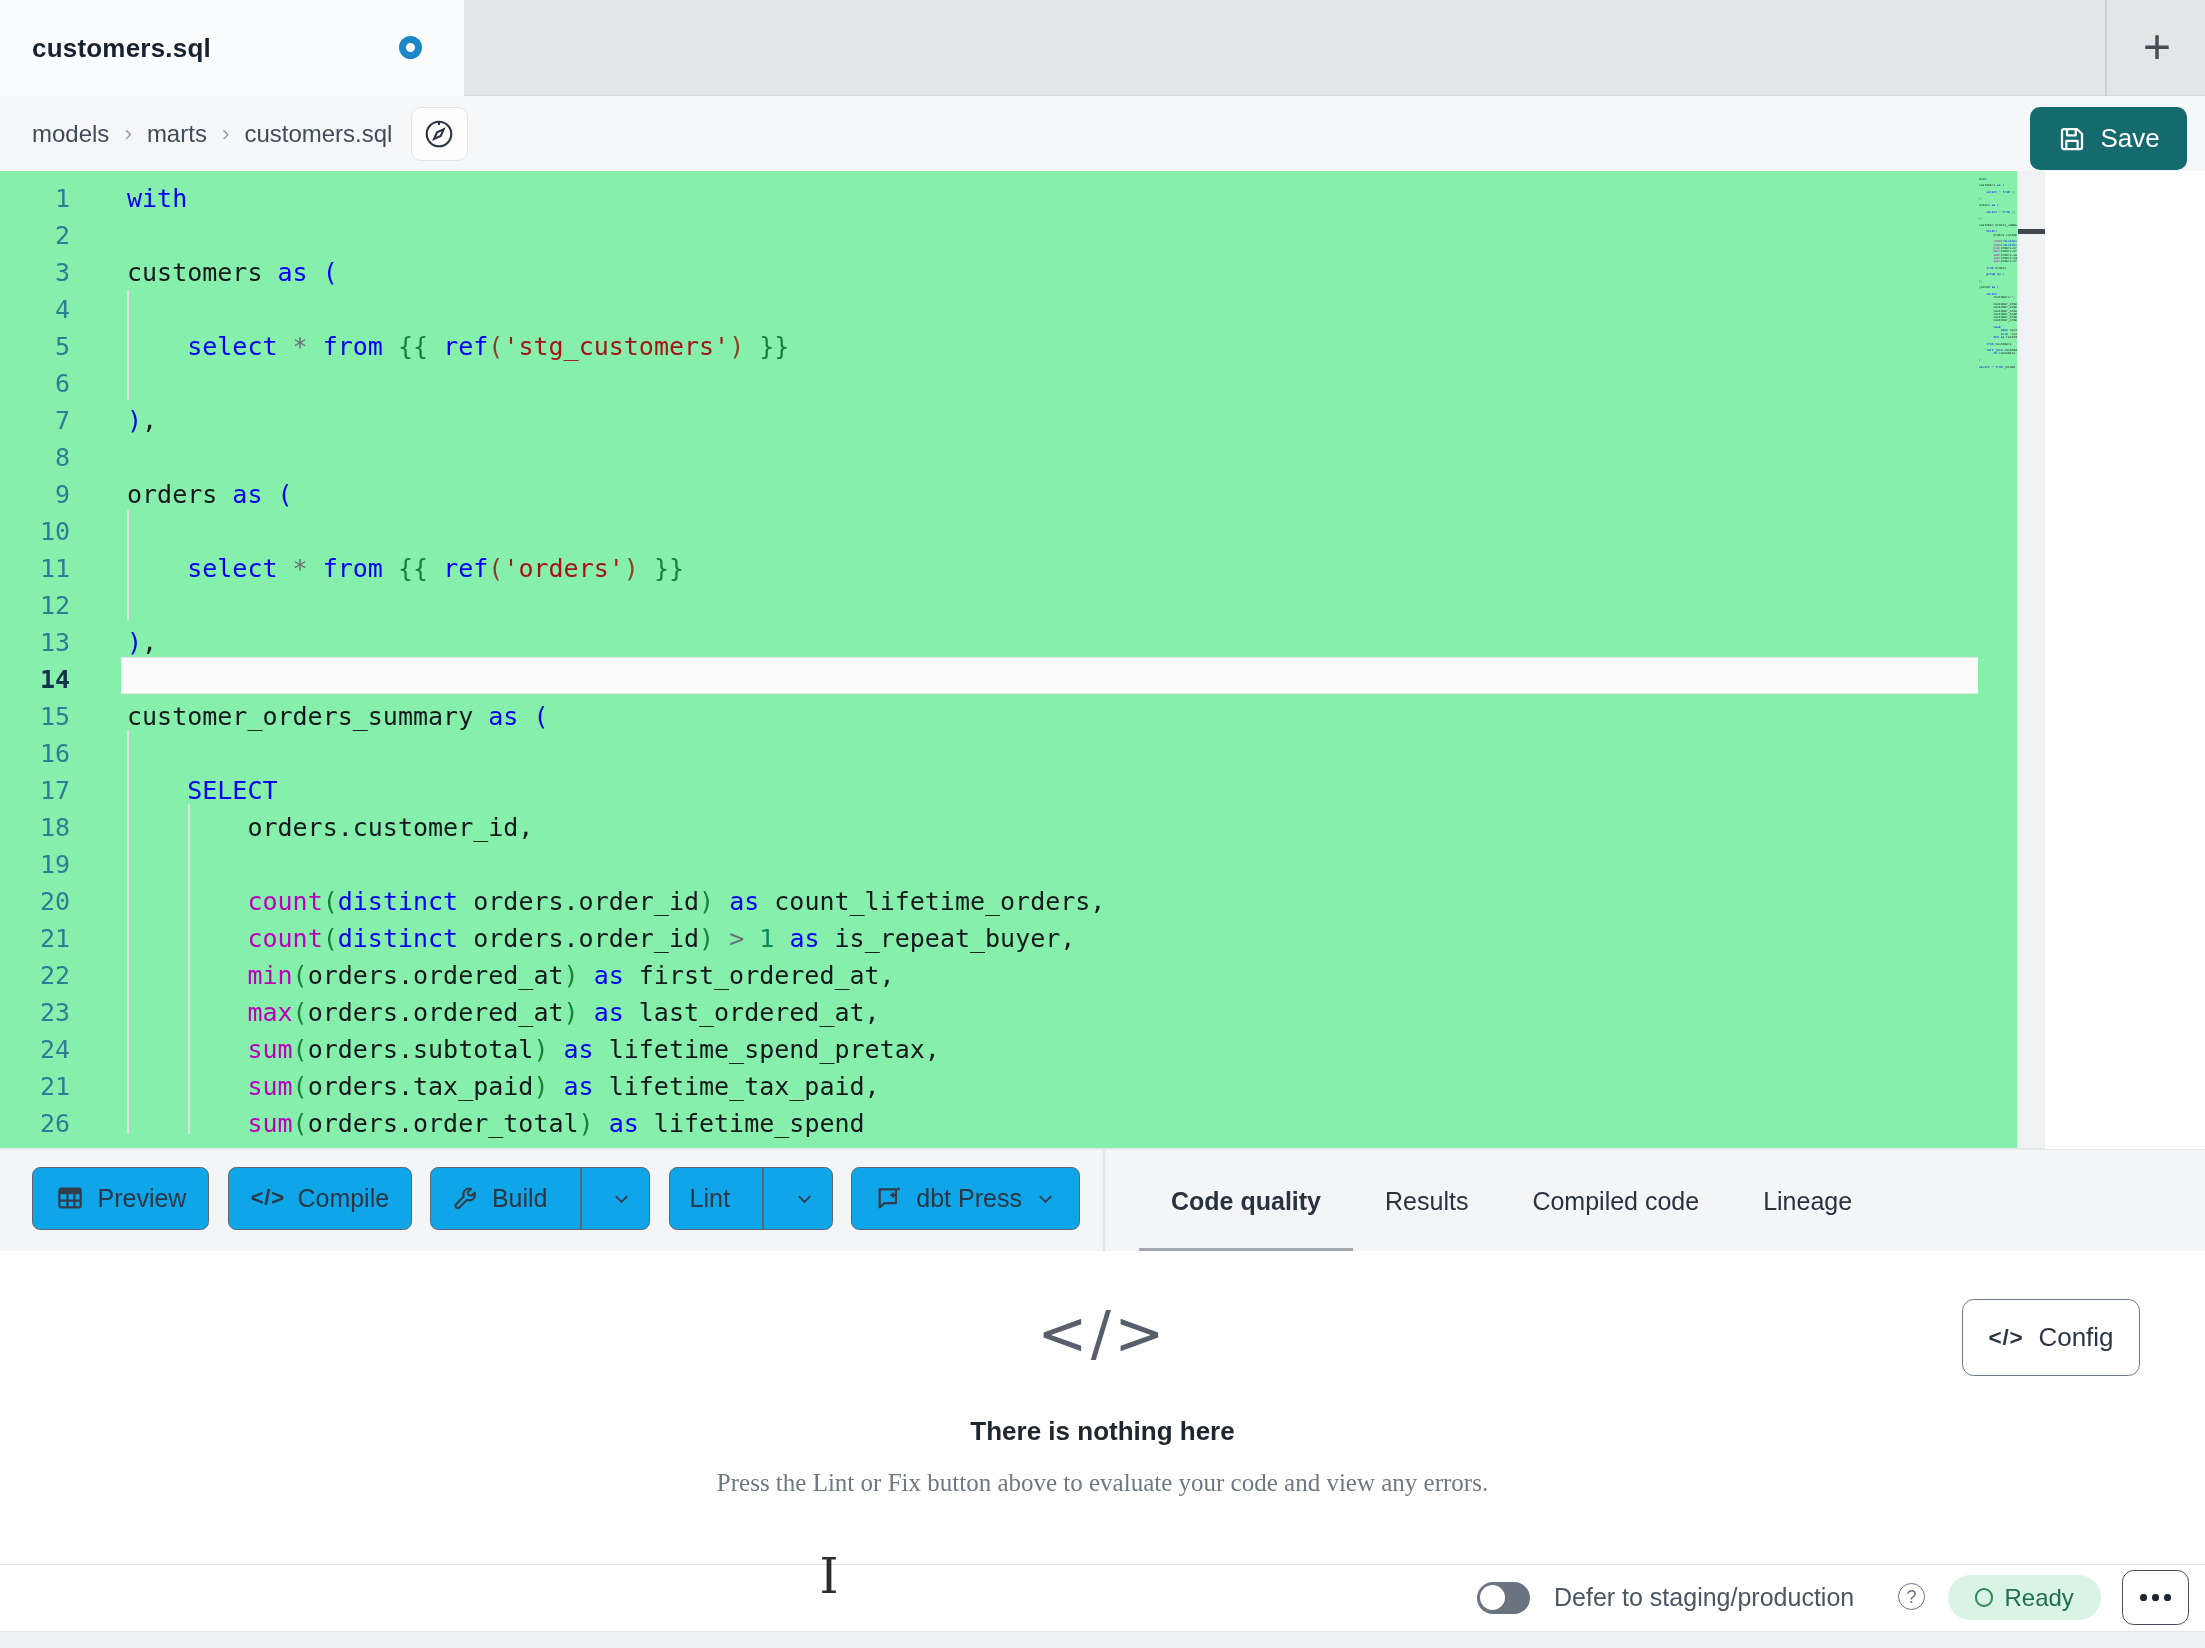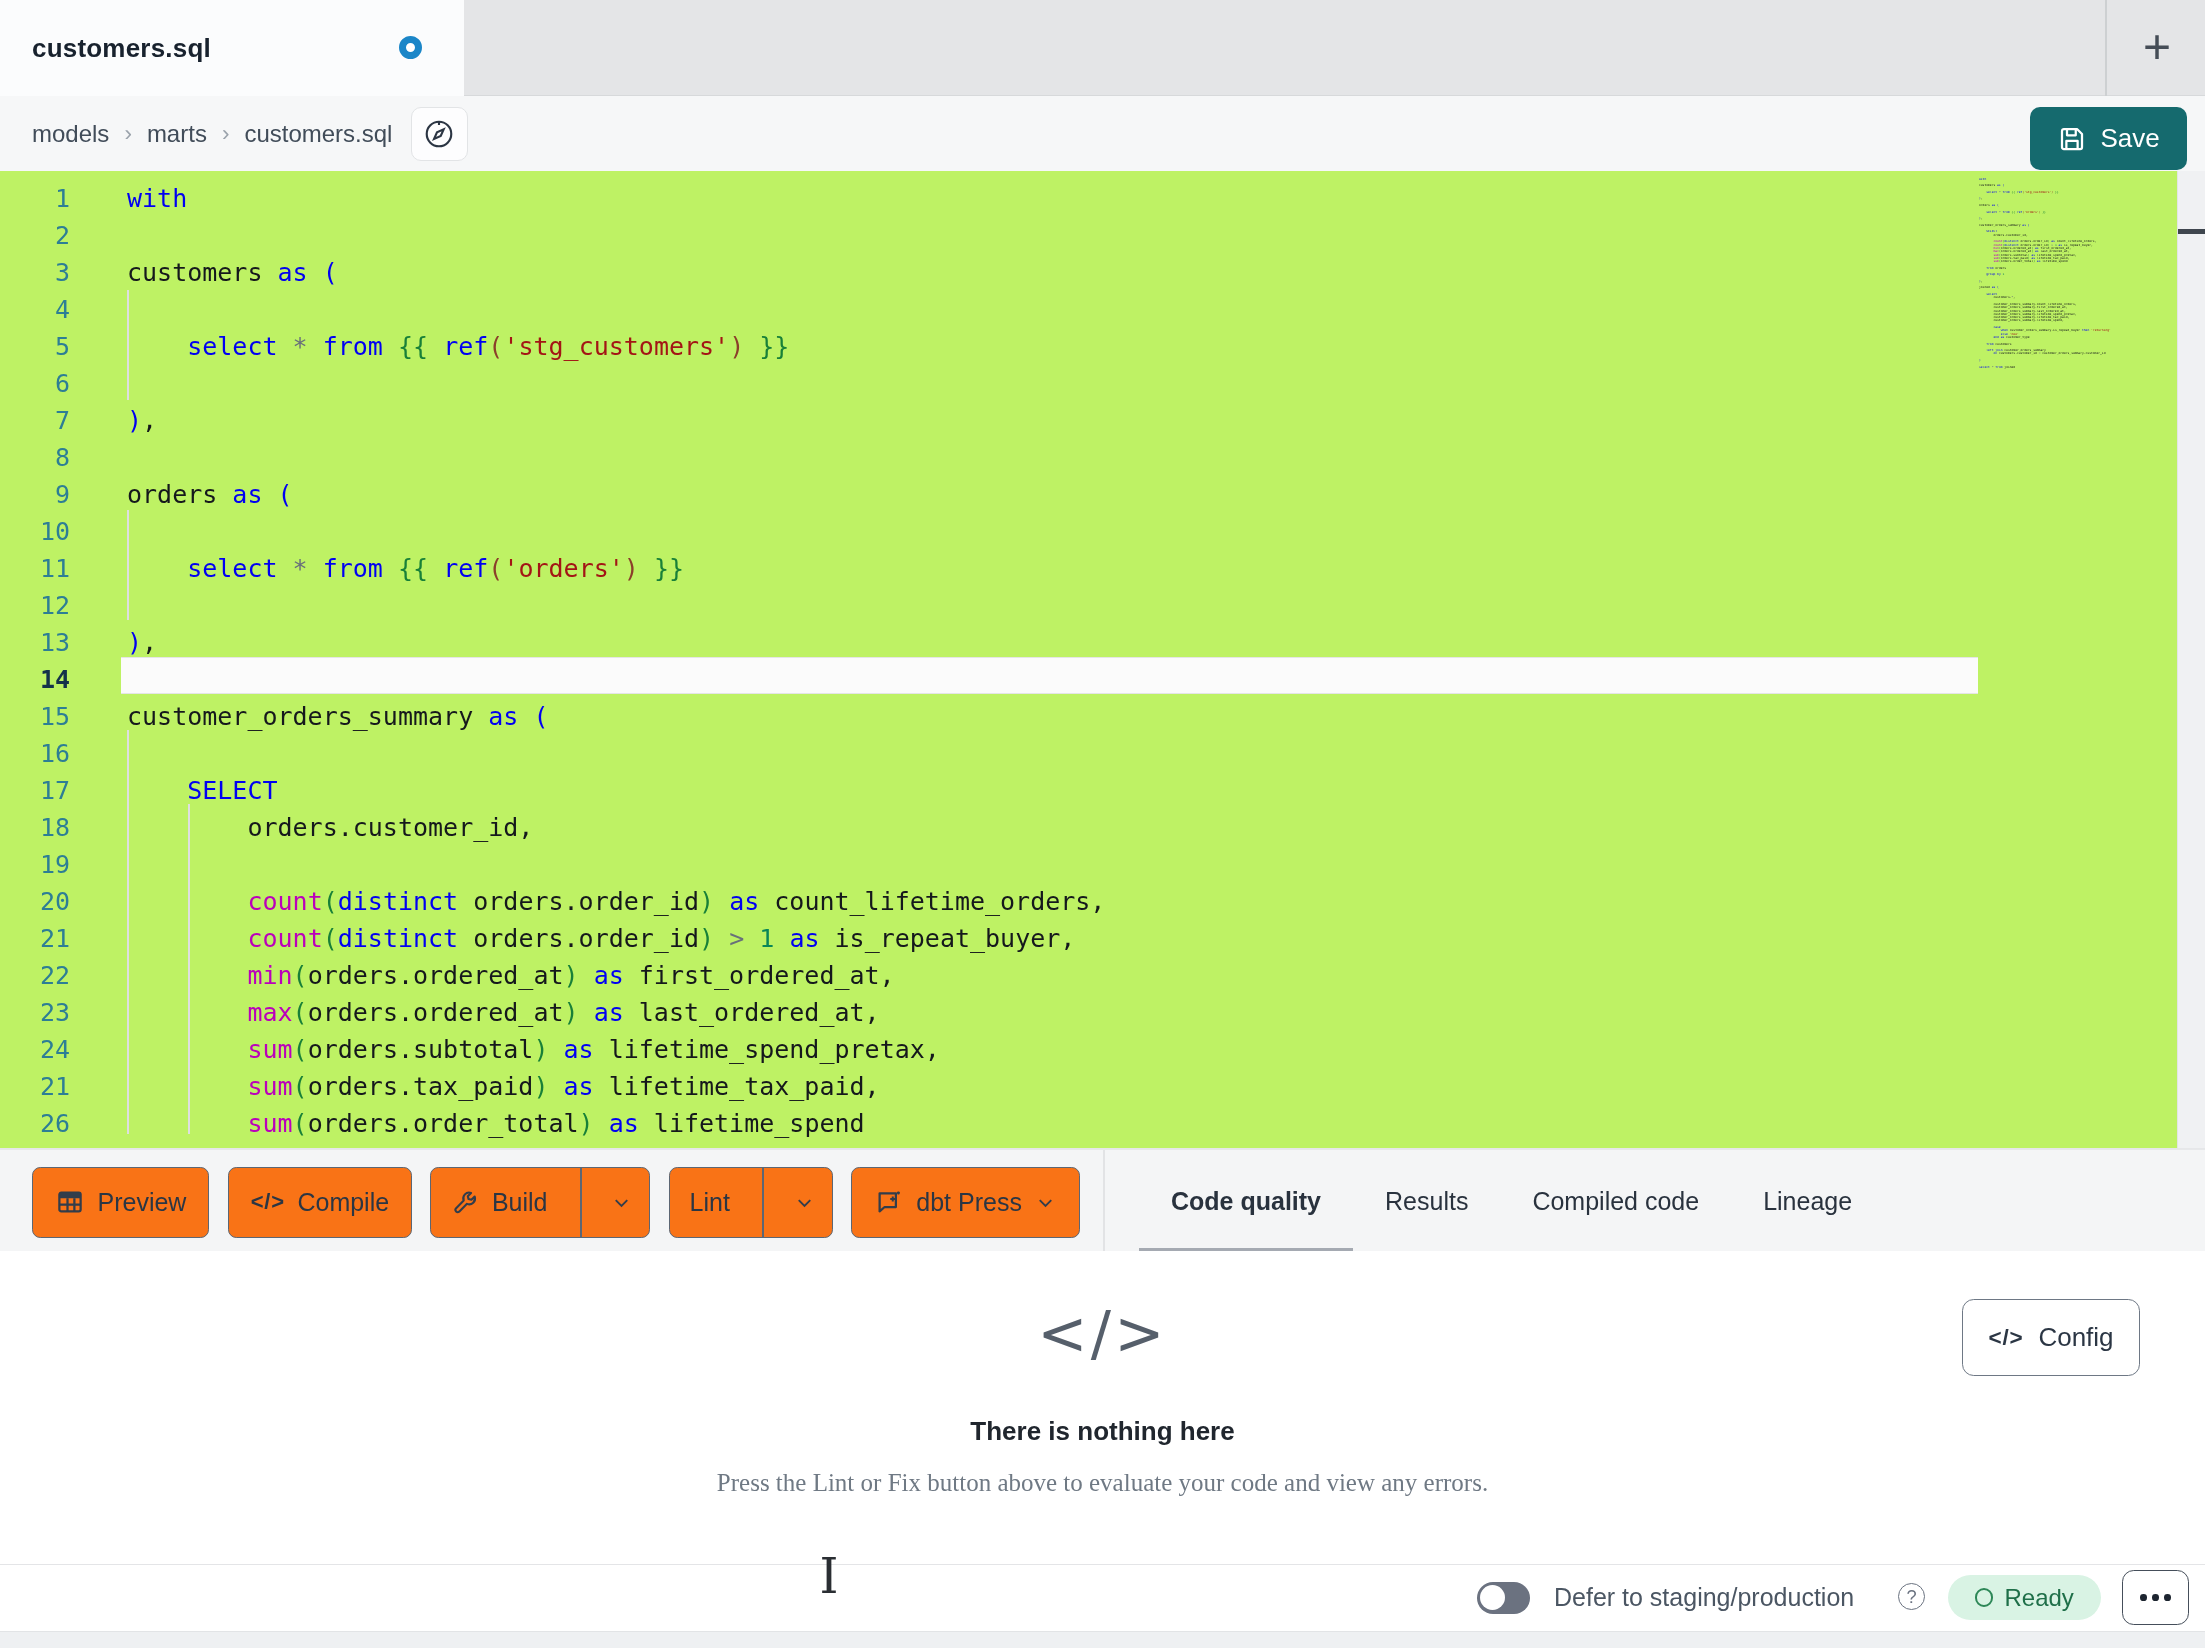--- a/index.html
+++ b/index.html
@@ -15,39 +15,39 @@
            font-size:48px;font-weight:200;color:#454d57;line-height:1;cursor:default;}
   
   .crumbbar{position:absolute;left:0;top:96px;width:2205px;height:75px;background:#f6f7f8;display:flex;align-items:center;}
   .crumbs{display:flex;align-items:center;gap:15px;margin-left:32px;font-size:24px;color:#414c59;}
   .crumb-sep{color:#9ba3ac;font-size:22.5px;}
   .compass-btn{margin-left:18.3px;width:55px;height:52px;border:1.7px solid #e2e4e6;border-radius:10px;background:#fdfdfe;
                display:flex;align-items:center;justify-content:center;}
   .save-btn{position:absolute;left:2018px;top:11px;width:157px;height:63px;background:#156a6e;border-radius:10px;
             display:flex;align-items:center;justify-content:center;gap:13.3px;color:#fff;font-size:26px;font-weight:500;margin-left:12px;}
   
-  .editor{position:absolute;left:0;top:171px;width:2205px;height:978px;background:#bef264;overflow:hidden;border-bottom:0.8px solid #e6e7e9;box-sizing:border-box;}
+  .editor{position:absolute;left:0;top:171px;width:2045px;height:978px;background:#86efac;overflow:hidden;border-bottom:0.8px solid #e6e7e9;box-sizing:border-box;}
   .cur-line{position:absolute;left:121px;top:486px;width:1857px;height:37px;background:#fbfbfb;
             border-top:1.7px solid #e5e5e5;border-bottom:1.7px solid #e5e5e5;box-sizing:border-box;}
   .guide{position:absolute;width:1.7px;background:#dedfe0;}
   .code-lines{position:absolute;left:0;top:9.2px;width:2134px;}
   .cl{height:37px;white-space:pre;font-family:"DejaVu Sans Mono",monospace;font-size:25px;line-height:37px;position:relative;}
   .ln{display:inline-block;width:70px;text-align:right;color:#2d7e95;}
   .ln-active{color:#14324a;font-weight:bold;}
   .lc{margin-left:57px;}
   .tk-kw{color:#0000f2;} .tk-fn{color:#bb00bb;} .tk-str{color:#a31515;} .tk-g{color:#188038;}
   .tk-br{color:#8b3f2a;} .tk-num{color:#098658;} .tk-op{color:#68707a;} .tk-tx{color:#15181c;}
   .minimap{position:absolute;left:1979px;top:6.7px;width:167px;overflow:hidden;}
   .mml{height:3.3px;font-family:"DejaVu Sans Mono",monospace;font-size:3px;line-height:3.3px;white-space:pre;overflow:hidden;}
   .scrollgutter{position:absolute;right:0;top:0;width:28px;height:978px;background:#f0f1f3;border-left:0.8px solid #e3e4e6;box-sizing:border-box;}
   .scrollthumb{position:absolute;left:0;top:58px;width:100%;height:5px;background:#3f464e;}
   
   .toolband{position:absolute;left:0;top:1149px;width:2205px;height:102px;background:#f4f5f6;border-top:0.8px solid #e7e8ea;box-sizing:border-box;}
   .btnrow{position:absolute;left:32px;top:16.7px;display:flex;gap:18.3px;}
-  .tbtn{height:71px;border:1.7px solid #5c6673;border-radius:8.3px;background:#f97316;display:flex;align-items:center;
+  .tbtn{height:63px;border:1.7px solid #5c6673;border-radius:8.3px;background:#0ea5e9;display:flex;align-items:center;
         padding:0 22px;gap:12.5px;font-size:25px;color:#2b3644;box-sizing:border-box;justify-content:center;}
   .tbtn.split{padding:0;}
   .seg{display:flex;align-items:center;gap:12.5px;padding:0 20px;height:100%;}
   .seg-divider{width:1.7px;height:100%;background:#5c6673;}
   .chev-seg{display:flex;align-items:center;justify-content:center;width:55px;height:100%;}
   .band-divider{position:absolute;left:1103px;top:0;width:1.7px;height:102px;background:#e2e3e5;}
   .tabs{position:absolute;left:1139px;top:0;height:102px;display:flex;}
   .ptab{position:relative;height:100%;display:flex;align-items:center;padding:0 32px;font-size:25px;color:#29323e;}
   .ptab.active{font-weight:bold;}
   .ptab.active .underline{position:absolute;left:0;right:0;bottom:0;height:4.2px;background:#a5aab2;}

